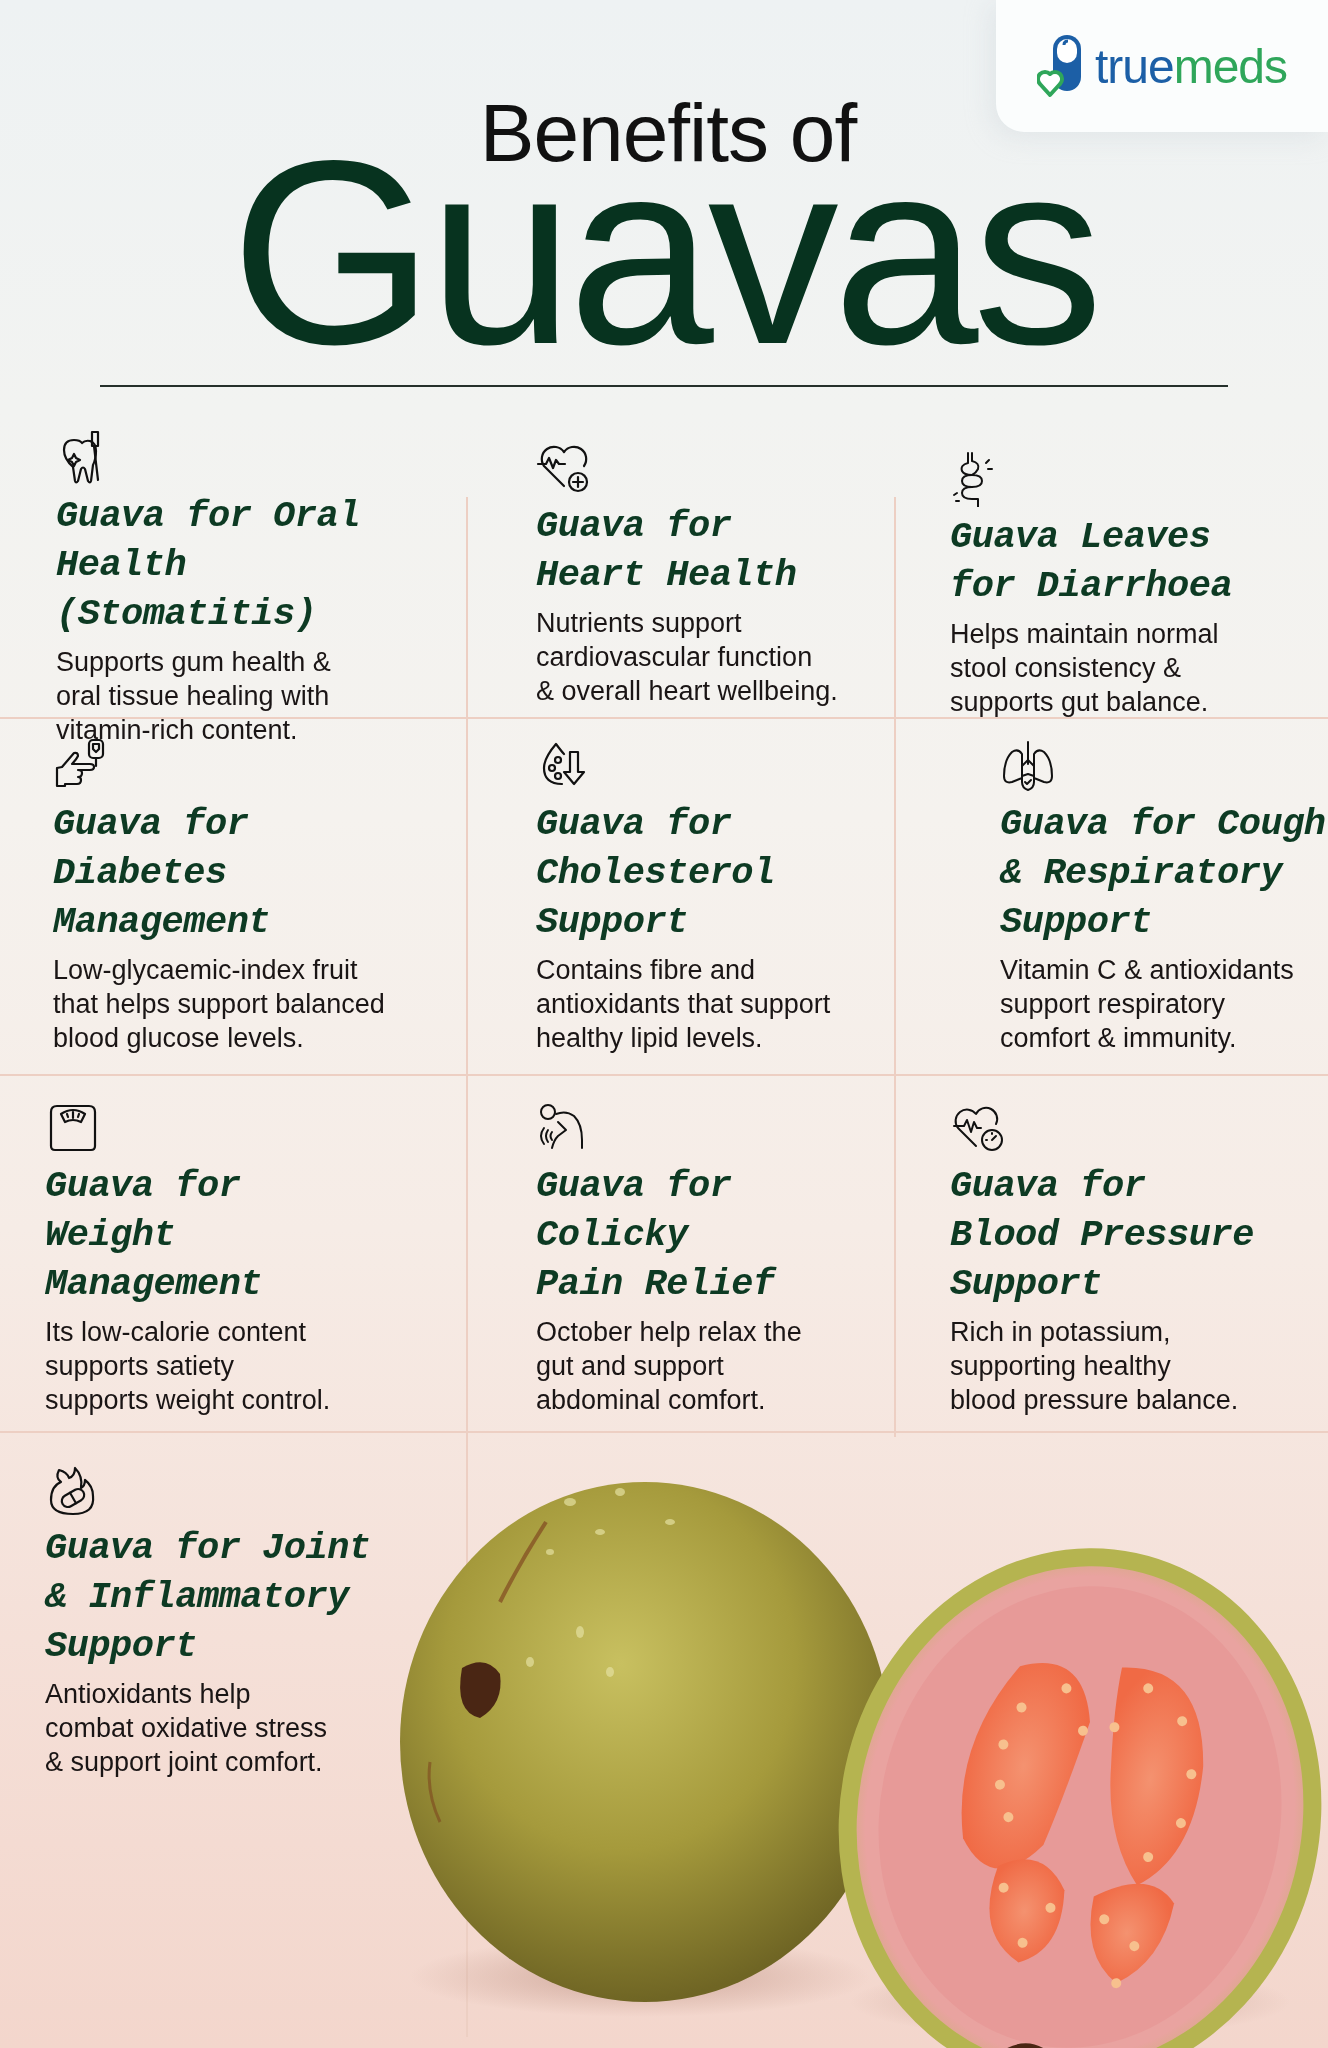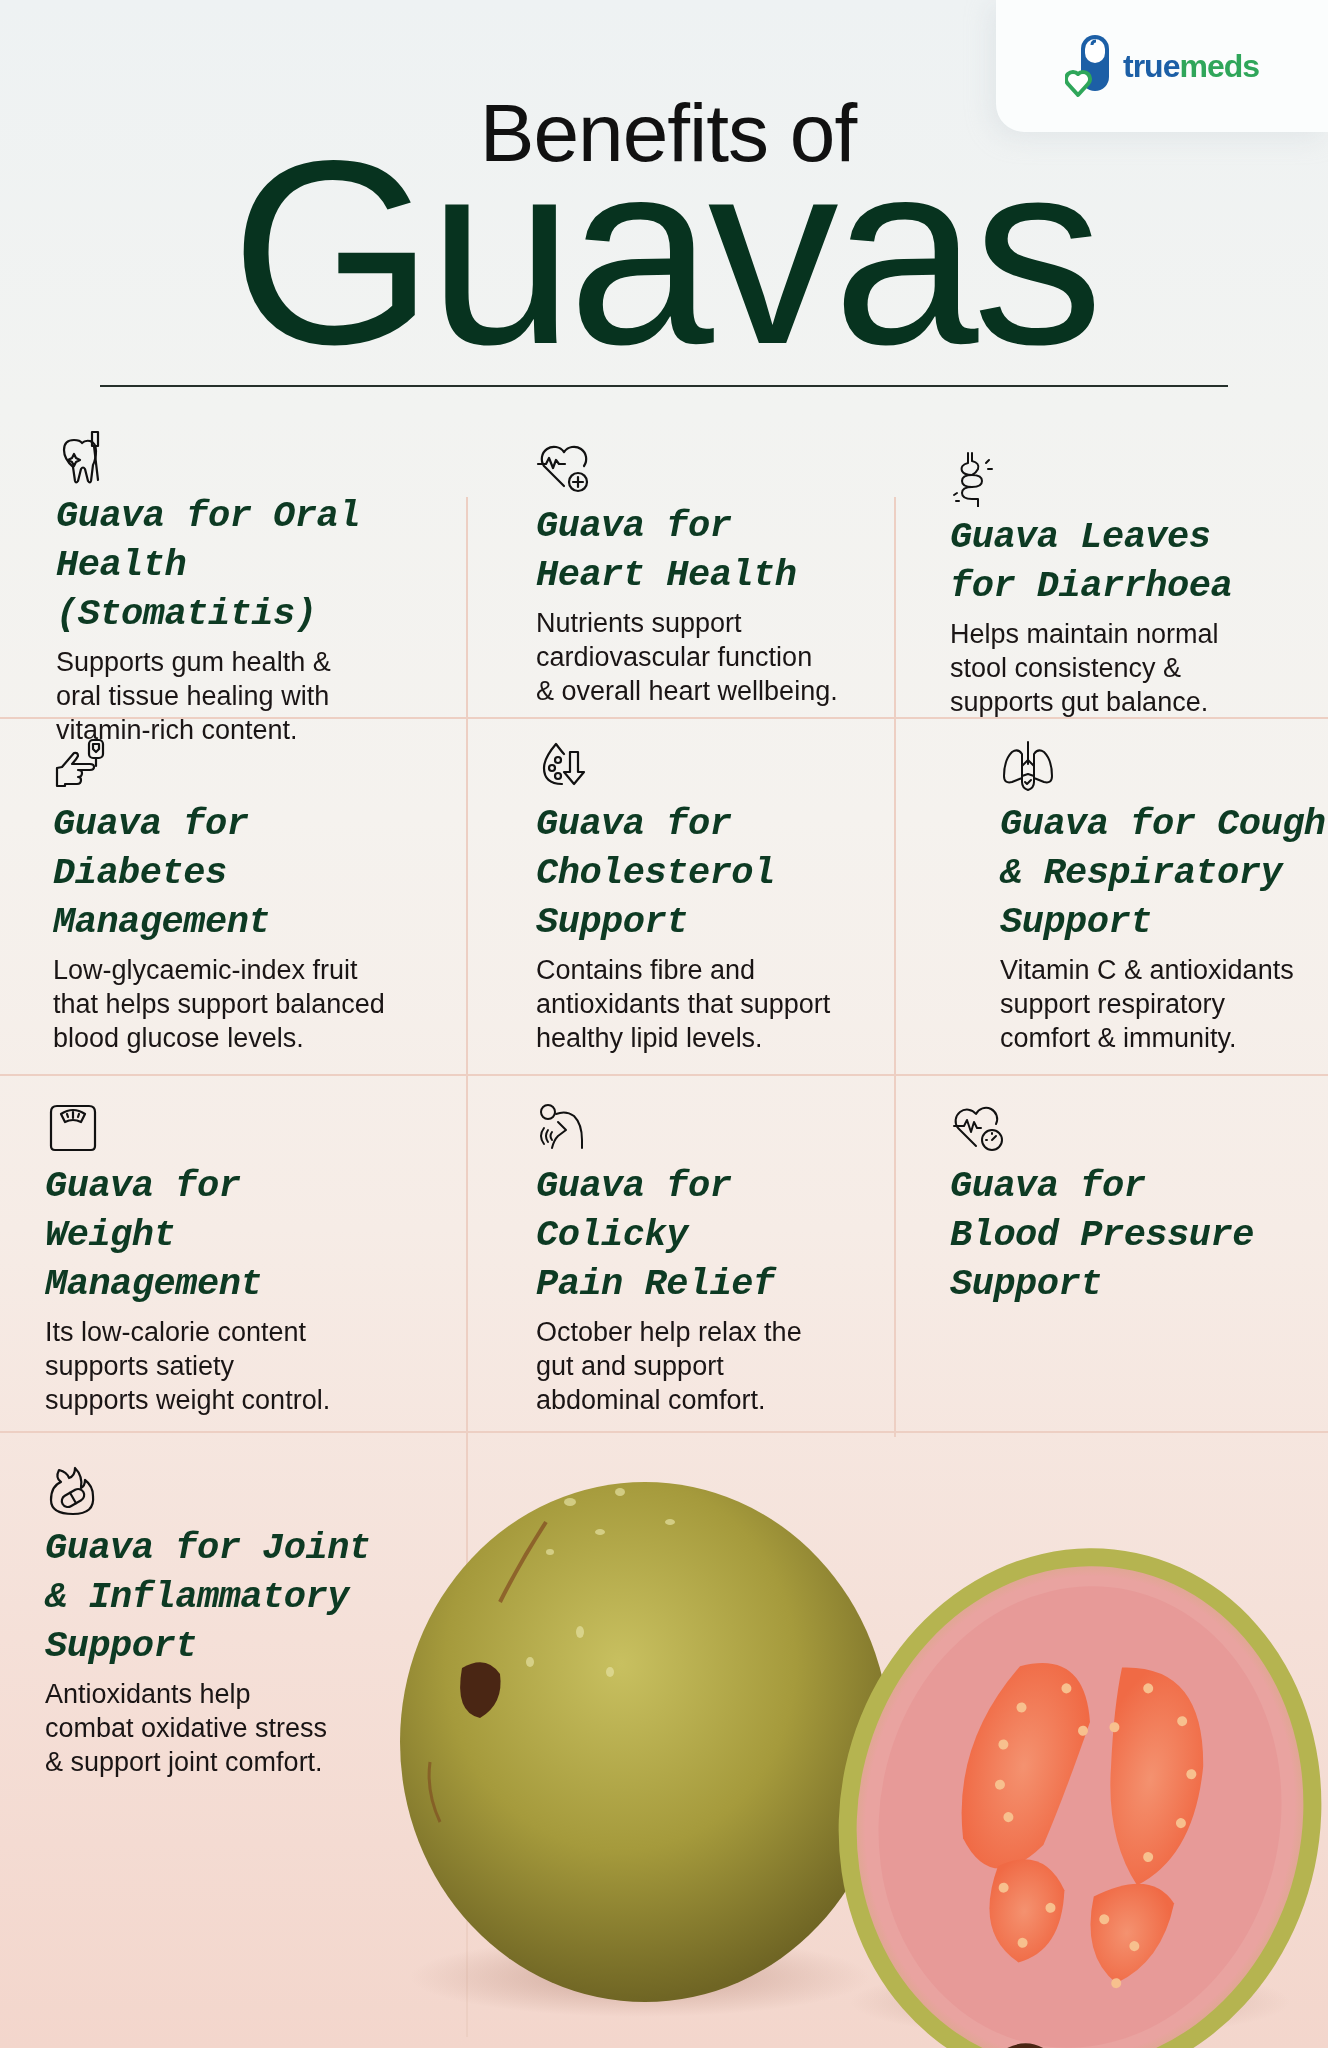--- a/index.html
+++ b/index.html
@@ -9,21 +9,21 @@
     font-family: "Liberation Sans", sans-serif;
     background: linear-gradient(180deg, #eef2f3 0%, #f2f3f1 20%, #f5f2ee 40%, #f6ece6 60%, #f5e0d8 80%, #f3d6cc 100%);
   }
   .logo-card {
     position: absolute; left: 996px; top: 0; width: 332px; height: 132px;
     background: #fbfdfd; border-bottom-left-radius: 28px;
     display: flex; align-items: center; justify-content: center; gap: 6px;
     box-shadow: -6px 6px 24px rgba(200,210,215,0.35);
   }
   .logo-mark { width: 52px; height: 70px; position: relative; }
-  .logo-text { font-size: 32px; font-weight: bold; letter-spacing: -1px; }
+  .logo-text { font-size: 48px; font-weight: normal; letter-spacing: -1px; }
   .logo-true { color: #1c5fa6; }
   .logo-meds { color: #2fa65a; }
 
   .subtitle {
     position: absolute; left: 0; width: 1328px; top: 86px; text-align: center;
     font-size: 82px; font-weight: normal; color: #111; letter-spacing: -1px;
     padding-left: 16px;
   }
   .subtitle span { display: inline-block; transform: translateX(-4px); }
   .title {
@@ -215,20 +215,23 @@
     <svg viewBox="0 0 56 56" fill="none" stroke="#111" stroke-width="2" stroke-linecap="round" stroke-linejoin="round">
       <path d="M26 46 L8 28 a11 11 0 0 1 18 -14 a11 11 0 0 1 20 10"></path>
       <path d="M4 26 l10 0 l3 -6 l4 12 l3 -10 l3 6 l4 0"></path>
       <circle cx="42" cy="40" r="10"></circle>
       <path d="M42 40 l4 -4 M36 40 h1 M42 33 v1"></path>
     </svg>
   </span>
   <h2>Guava for
 Blood Pressure
 Support</h2>
+  <p>Rich in potassium,
+supporting healthy
+blood pressure balance.</p>
 </div>
 
 <div class="cell" style="left:45px; top:1462px; width:400px;">
   <span class="icon">
     <svg viewBox="0 0 56 56" fill="none" stroke="#111" stroke-width="2.2" stroke-linecap="round" stroke-linejoin="round">
       <path d="M14 8 q-4 8 2 12 q-10 4 -10 18 q0 14 22 14 q22 0 20 -18 q0 -10 -8 -16 q0 6 -4 8 q2 -12 -6 -20 q0 8 -6 10 q-2 -6 -10 -8z"></path>
       <g transform="rotate(-30 28 36)">
         <rect x="16" y="30" width="24" height="12" rx="6"></rect>
         <path d="M28 30 v12"></path>
       </g>

